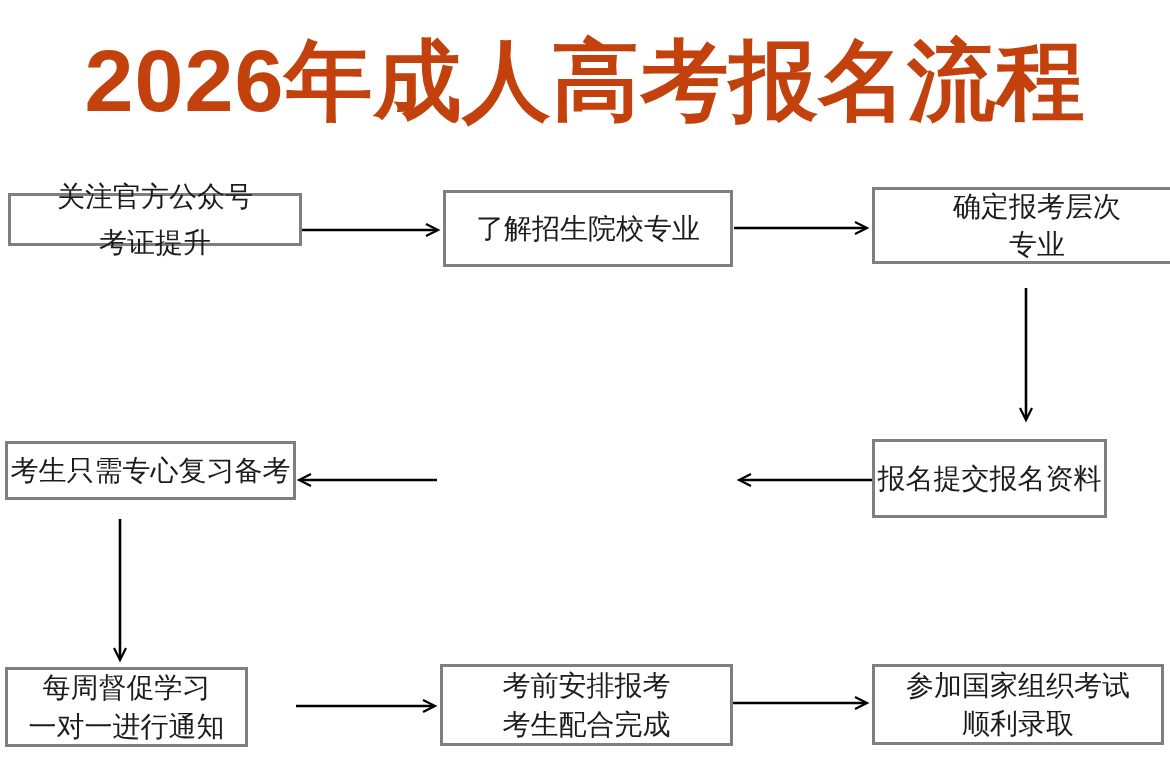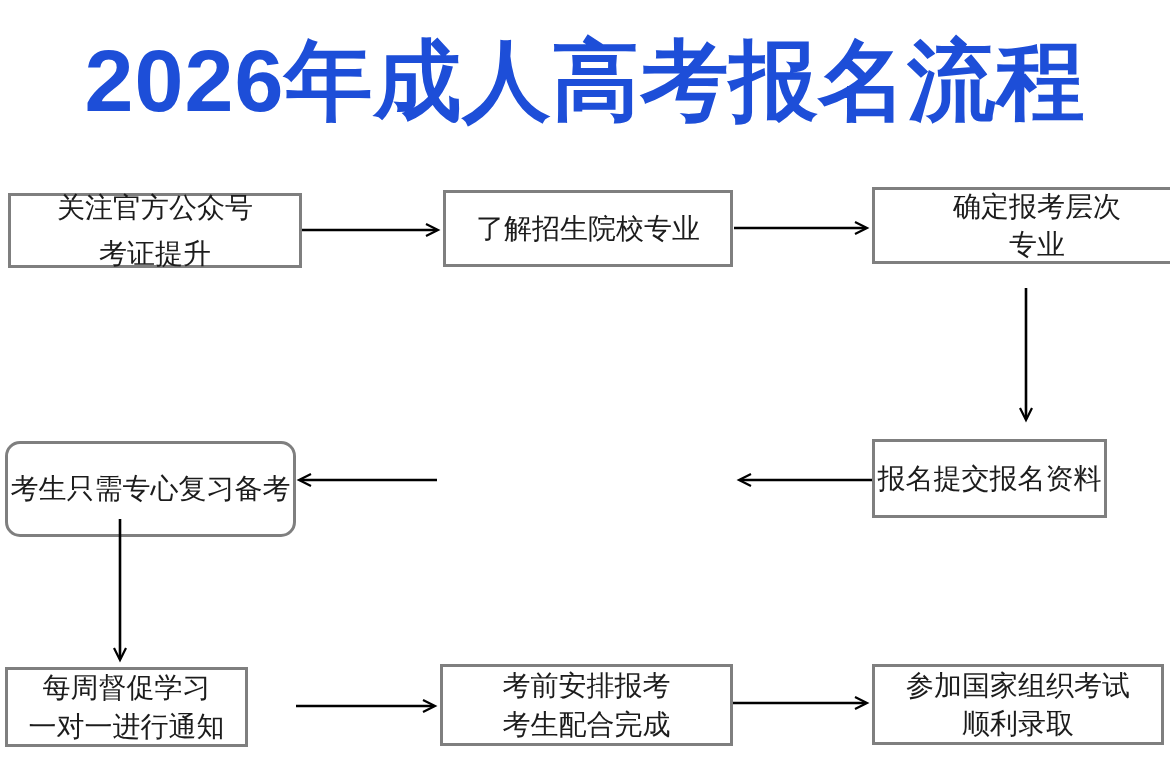--- a/index.html
+++ b/index.html
@@ -13,21 +13,21 @@
   }
   .title {
     position: absolute;
     top: 30px;
     left: 0;
     width: 100%;
     margin: 0;
     text-align: center;
     font-size: 88px;
     font-weight: 900;
-    color: #1d4ed8;
+    color: #c2410c;
     letter-spacing: 1px;
     line-height: 1.15;
   }
   .node {
     position: absolute;
     box-sizing: border-box;
     border: 3px solid #7f7f7f;
     background: #ffffff;
     display: flex;
     flex-direction: column;
@@ -49,40 +49,40 @@
   .arrow line { stroke-width: 2.6; }
   .arrow polyline { stroke-width: 2.2; }
 </style>
 </head>
 <body>
 
 <div class="canvas">
 
   <h1 class="title">2026年成人高考报名流程</h1>
 
-  <div class="node" style="left:8px; top:193px; width:294px; height:75px;gap:16px;">
+  <div class="node" style="left:8px; top:193px; width:294px; height:53px;gap:16px;">
     <div>关注官方公众号</div>
     <div>考证提升</div>
   </div>
 
   <div class="node" style="left:443px; top:190px; width:290px; height:77px;">
     <div>了解招生院校专业</div>
   </div>
 
   <div class="node" style="left:872px; top:187px; width:330px; height:77px;">
     <div>确定报考层次</div>
     <div>专业</div>
   </div>
 
   <div class="node" style="left:872px; top:439px; width:235px; height:79px;">
     <div>报名提交报名资料</div>
   </div>
 
 
-  <div class="node" style="left:5px; top:441px; width:291px; height:96px;border-radius:15px;">
+  <div class="node" style="left:5px; top:441px; width:291px; height:59px;">
     <div>考生只需专心复习备考</div>
   </div>
 
   <div class="node" style="left:5px; top:667px; width:243px; height:80px;">
     <div>每周督促学习</div>
     <div>一对一进行通知</div>
   </div>
 
   <div class="node" style="left:440px; top:664px; width:293px; height:82px;">
     <div>考前安排报考</div>

